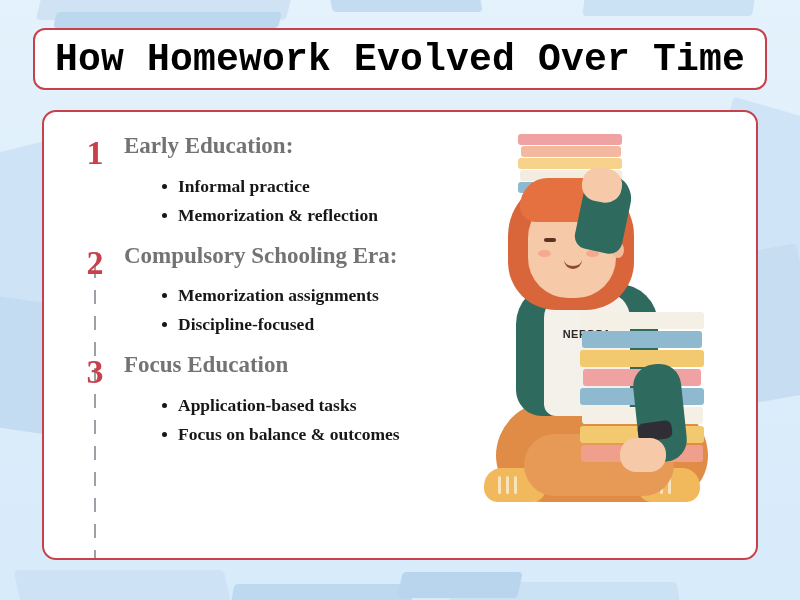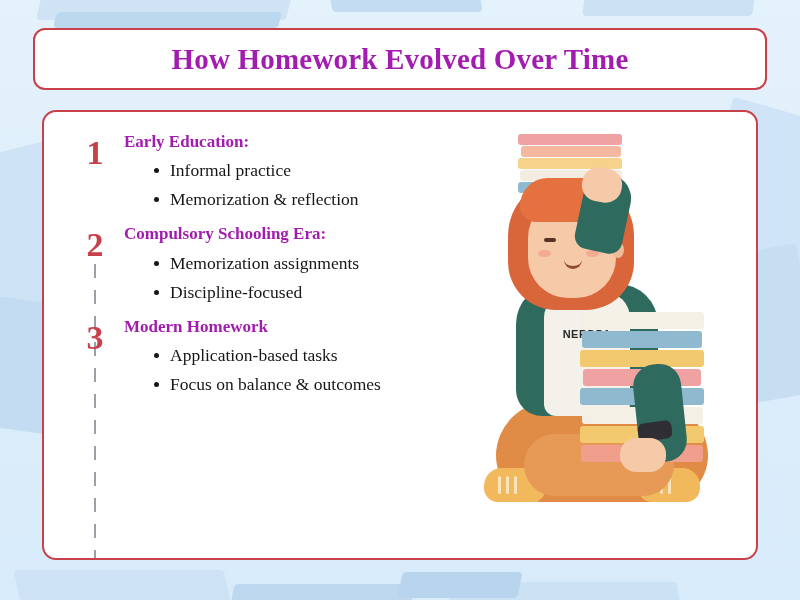--- a/index.html
+++ b/index.html
@@ -114,24 +114,24 @@
     height: 62px;
     background: #ffffff;
     border: 2px solid #c8404a;
     border-radius: 12px;
     display: flex;
     align-items: center;
     justify-content: center;
     box-sizing: border-box;
   }
   .title-text {
-    font-family: Liberation Serif, serif;
+    font-family: Liberation Mono, monospace;
     font-weight: bold;
-    font-size: 29px;
-    color: #a21caf;
+    font-size: 38px;
+    color: #000000;
     letter-spacing: 0.2px;
   }
 
   
   .main-card {
     position: absolute;
     left: 42px;
     top: 110px;
     width: 716px;
     height: 450px;
@@ -162,29 +162,30 @@
     text-align: center;
     font-family: "Liberation Serif", serif;
     font-weight: bold;
     font-size: 34px;
     color: #c8404a;
     line-height: 1;
   }
   .sec-title {
     font-family: "Liberation Serif", serif;
     font-weight: bold;
-    font-size: 17px;
-    color: #a21caf;
+    font-size: 23px;
+    color: #737373;
     margin: 10px 0 3px 0;
     line-height: 1.2;
   }
   .bullets {
-    margin: 4px;
+    margin: 12px;
     padding: 0 0 0 26px;
     list-style: none;
+    font-weight: bold;
   }
   .bullets li {
     position: relative;
     font-family: "Liberation Serif", serif;
     font-size: 17.5px;
     color: #17171a;
     line-height: 1.66;
     padding-left: 16px;
   }
   .bullets li::before {
@@ -381,21 +382,21 @@
         <div class="num">2</div>
         <div class="sec-title">Compulsory Schooling Era:</div>
         <ul class="bullets">
           <li>Memorization assignments</li>
           <li>Discipline-focused</li>
         </ul>
       </div>
 
       <div class="section">
         <div class="num">3</div>
-        <div class="sec-title">Modern Homework</div>
+        <div class="sec-title">Focus Education</div>
         <ul class="bullets">
           <li>Application-based tasks</li>
           <li>Focus on balance &amp; outcomes</li>
         </ul>
       </div>
 
     </div>
 
     <div class="illu">
 

